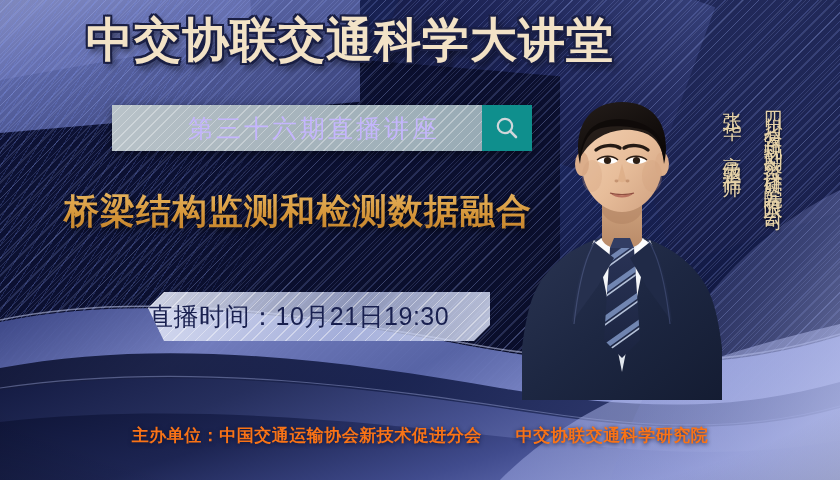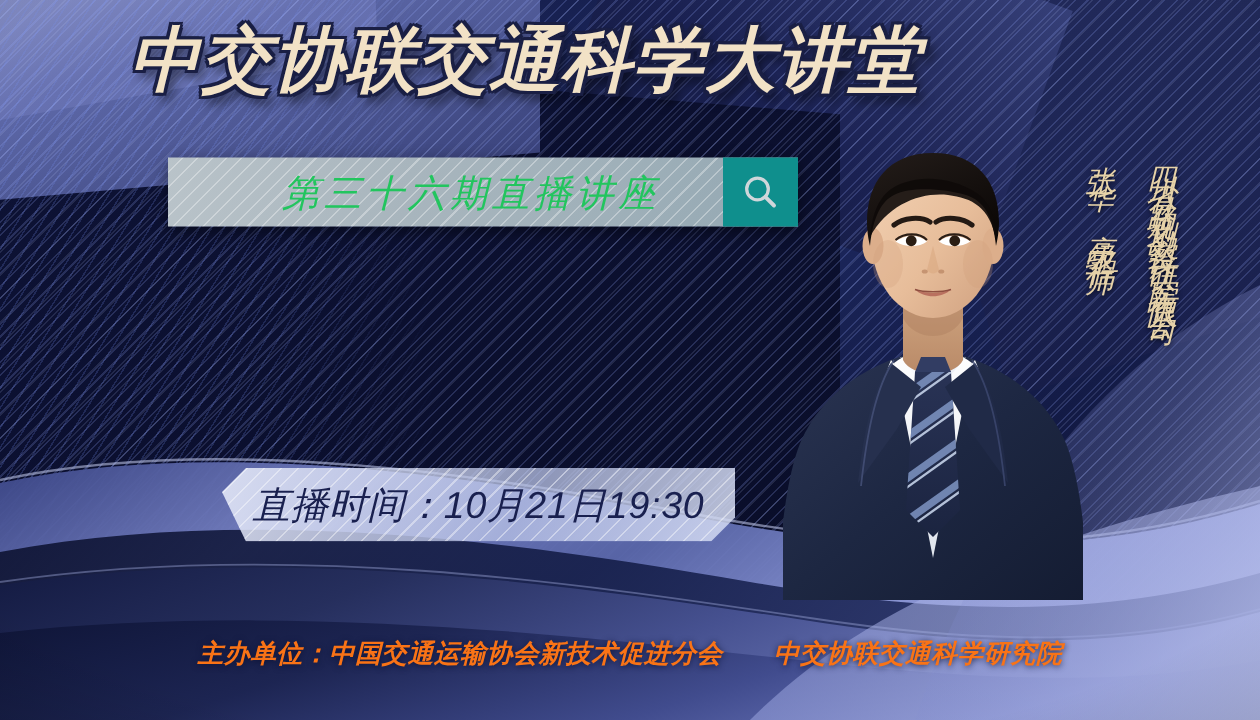--- a/index.html
+++ b/index.html
@@ -9,21 +9,20 @@
     -webkit-font-smoothing:antialiased;
   }
 
   
   #poster{
     position:relative;
     width:840px;height:480px;
     overflow:hidden;
     background:#0c1030;
     user-select:none;
-    font-style:italic;
   }
 
   
   .bg-layer{position:absolute;inset:0;pointer-events:none;}
 
   
   .bg-base{
     background:
       radial-gradient(130% 95% at 60% 22%, #1e2a63 0%, #141c48 38%, #0b1034 70%, #070b26 100%);
   }
@@ -142,21 +141,21 @@
       rgba(0,0,0,0) 1px,
       rgba(0,0,0,0) 7px);
   }
   .subtitle-text{
     position:relative;z-index:2;
     flex:1;
     display:flex;align-items:center;justify-content:center;
     padding-left:34px;
     font-size:25px;font-weight:400;
     letter-spacing:3px;
-    color:#22c55e;
+    color:#c4b5fd;
   }
   .search-box{
     position:relative;z-index:2;
     width:50px;
     background:#0f8f8d;
     display:flex;align-items:center;justify-content:center;
   }
   .search-box svg{display:block;}
 
   
@@ -170,23 +169,23 @@
     background:linear-gradient(180deg,#e8b864 0%,#d5963a 55%,#c07f29 100%);
     -webkit-background-clip:text;background-clip:text;
     -webkit-text-fill-color:transparent;
     filter:drop-shadow(2px 3px 3px rgba(0,0,0,.65));
   }
   .lecture-title .ln{display:block;white-space:nowrap;}
   .lt-line2{padding-left:4px;}
 
   
   .time-banner{
-    position:absolute;left:148px;top:312px;
+    position:absolute;left:148px;top:292px;
     width:342px;height:49px;
-    display:flex;align-items:center;justify-content:center;
+    display:flex;align-items:center;
     clip-path:polygon(16px 0,100% 0,100% 33px,326px 100%,16px 100%,0 16px);
     background:linear-gradient(115deg,
         rgba(232,236,250,.88) 0%,
         rgba(205,212,238,.80) 32%,
         rgba(186,196,232,.74) 58%,
         rgba(214,221,244,.86) 100%);
     box-shadow:0 4px 14px rgba(0,0,0,.4);
     overflow:hidden;
   }
   .time-banner::before{
@@ -443,20 +442,21 @@
     <div class="subtitle-text">第三十六期直播讲座</div>
     <div class="search-box">
       <svg width="26" height="26" viewBox="0 0 26 26">
         <circle cx="11" cy="11" r="7.2" fill="none" stroke="#cfd6da" stroke-width="2.2"></circle>
         <line x1="16.2" y1="16.2" x2="22" y2="22" stroke="#cfd6da" stroke-width="2.6" stroke-linecap="round"></line>
       </svg>
     </div>
   </div>
 
   <div class="lecture-title">
+    <span class="ln lt-line1">桥梁结构监测和检测数据融合</span>
   </div>
 
   <div class="time-banner">
     <span class="time-text">直播时间：10月21日19:30</span>
   </div>
 
   <div class="vcol vcol-name">张二华  高级工程师</div>
 
   <div class="vcol vcol-org">四川省公路规划勘察设计研究院有限公司</div>
 

